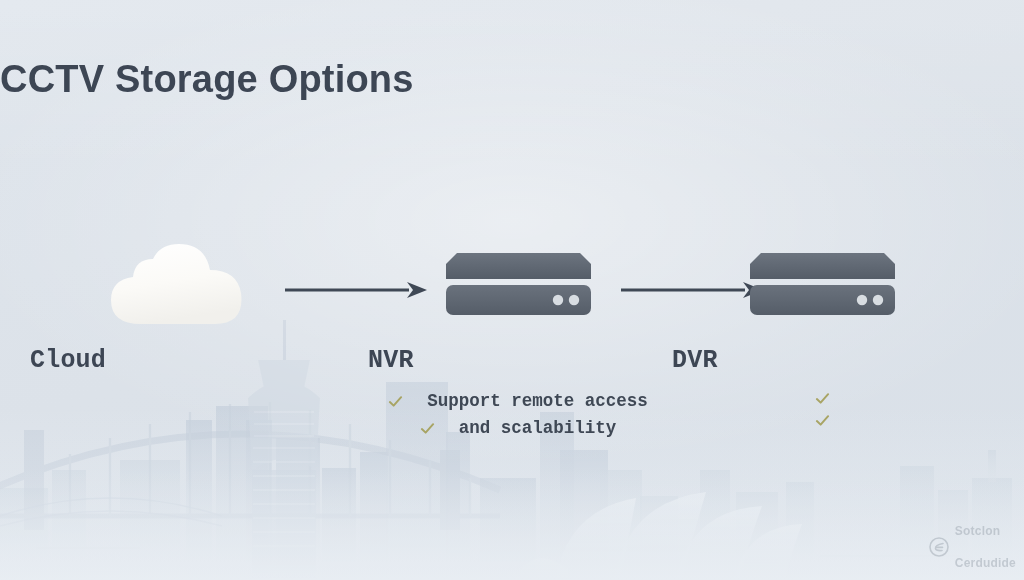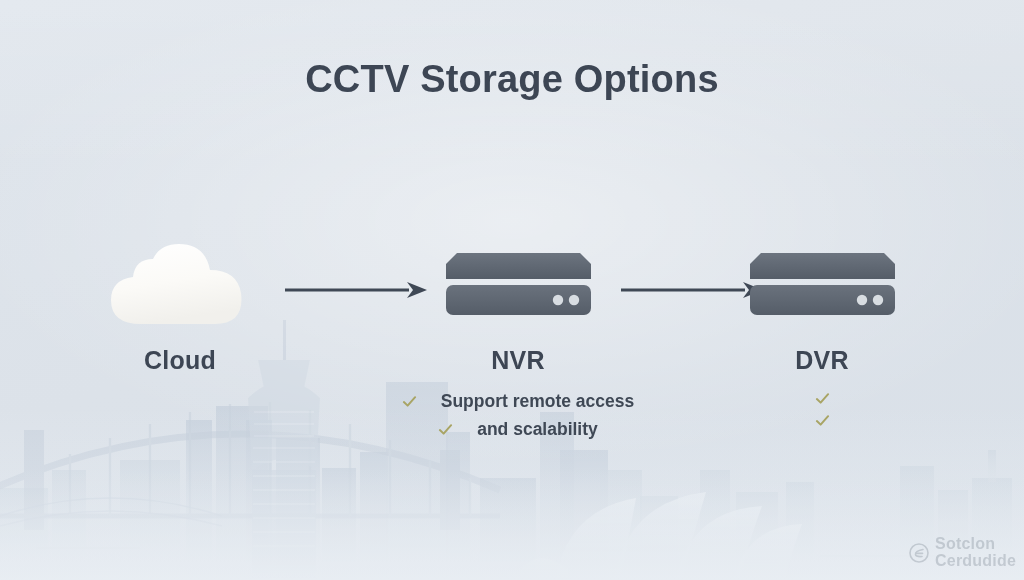--- a/index.html
+++ b/index.html
@@ -31,33 +31,34 @@
     background:
       radial-gradient(ellipse 70% 55% at 50% 38%, rgba(255,255,255,0.42) 0%, rgba(255,255,255,0.10) 55%, rgba(255,255,255,0) 78%),
       linear-gradient(to bottom, rgba(255,255,255,0.16) 0%, rgba(255,255,255,0) 30%, rgba(255,255,255,0) 70%, rgba(236,241,246,0.55) 100%);
   }
 
   
   #title {
     position: absolute;
     left: 0; top: 58px;
     width: 1024px;
-    text-align: center;
+    text-align: left;
     font-size: 38px;
     font-weight: 700;
     letter-spacing: 0.2px;
     color: #3d4654;
   }
 
   
   .column {
     position: absolute;
     top: 236px;
     width: 300px;
-    text-align: center;
+    text-align: left;
+    font-family: Liberation Mono, monospace;
   }
   #col-cloud { left: 30px; }
   #col-nvr   { left: 368px; }
   #col-dvr   { left: 672px; }
 
   .icon-slot {
     height: 96px;
     display: flex;
     align-items: center;
     justify-content: center;
@@ -111,24 +112,25 @@
     bottom: 10px;
     display: flex;
     align-items: center;
     gap: 5px;
     opacity: 0.38;
   }
   #watermark .wm-text {
     display: flex;
     flex-direction: column;
     line-height: 1.05;
-    font-size: 16px;
+    font-size: 12px;
     font-weight: 600;
     color: #8a949f;
     letter-spacing: 0.2px;
+    gap: 20px;
   }
 </style>
 </head>
 <body>
 
 <div id="canvas">
 
   <svg id="skyline" viewBox="0 0 1024 260" preserveAspectRatio="none">
     <defs>
       <linearGradient id="bldgGrad" x1="0" y1="0" x2="0" y2="1">

